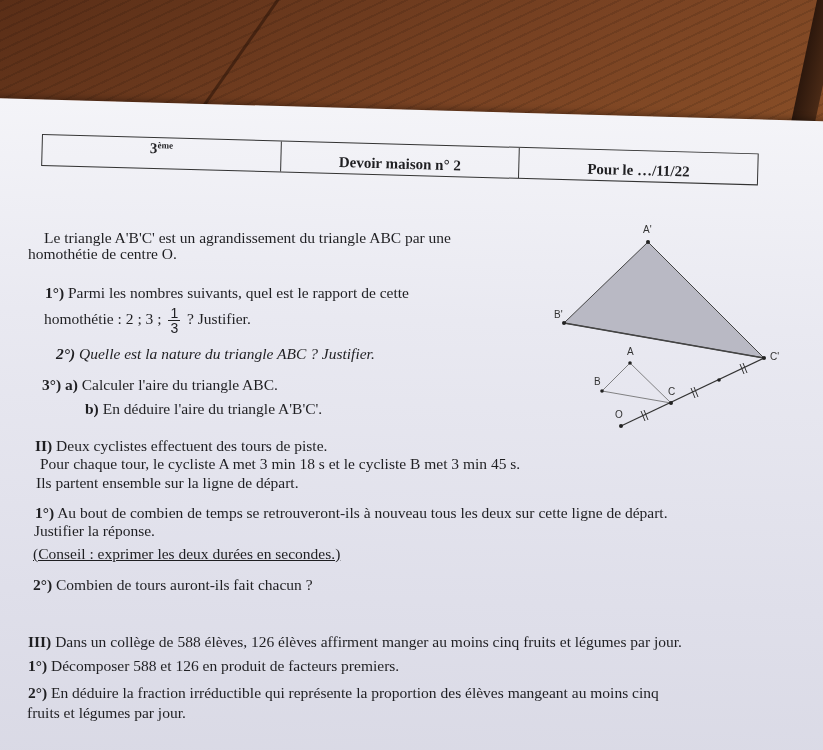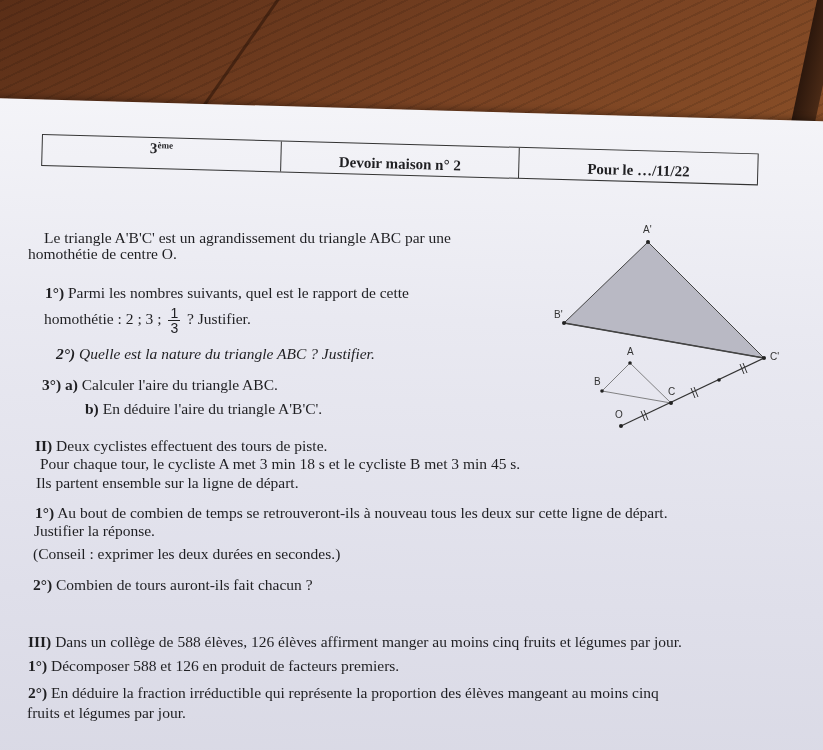--- a/index.html
+++ b/index.html
@@ -142,21 +142,21 @@
     <span>Deux cyclistes effectuent des tours de piste.</span>
   </div>
   <div class="t" style="left:40px; top:455px;">Pour chaque tour, le cycliste A met 3 min 18 s et le cycliste B met 3 min 45 s.</div>
   <div class="t" style="left:36px; top:474px;">Ils partent ensemble sur la ligne de départ.</div>
 
   <div class="t" style="left:35px; top:504px;">
     <span class="b">1°)</span>
     <span>Au bout de combien de temps se retrouveront-ils à nouveau tous les deux sur cette ligne de départ.</span>
   </div>
   <div class="t" style="left:34px; top:522px;">Justifier la réponse.</div>
-  <div class="t" style="left:33px; top:545px;">(Conseil : exprimer les deux durées en secondes.)</div>
+  <div class="t" style="left:33px; top:545px;text-decoration:underline;">(Conseil : exprimer les deux durées en secondes.)</div>
   <div class="t" style="left:33px; top:576px;">
     <span class="b">2°)</span>
     <span>Combien de tours auront-ils fait chacun ?</span>
   </div>
 
   <div class="t" style="left:28px; top:633px;">
     <span class="b">III)</span>
     <span>Dans un collège de 588 élèves, 126 élèves affirment manger au moins cinq fruits et légumes par jour.</span>
   </div>
   <div class="t" style="left:28px; top:657px;">

